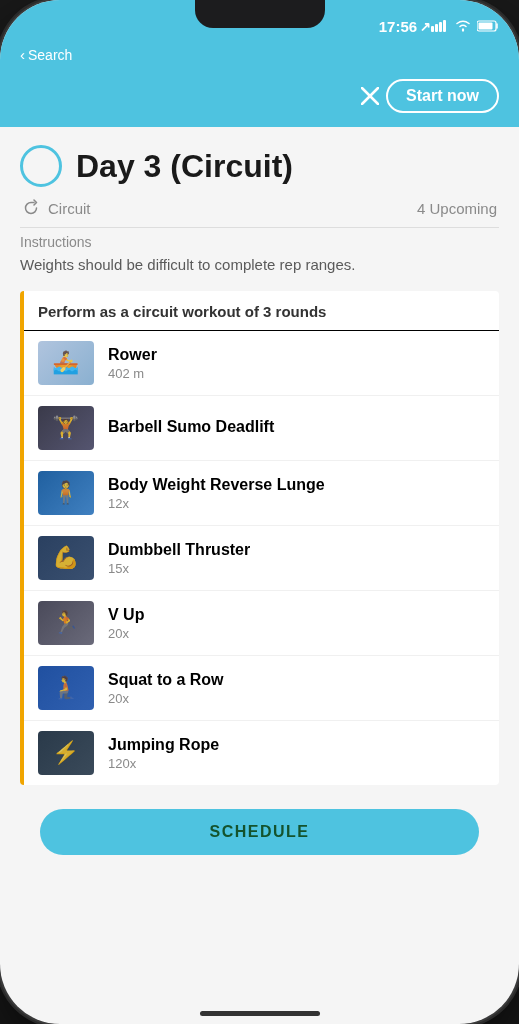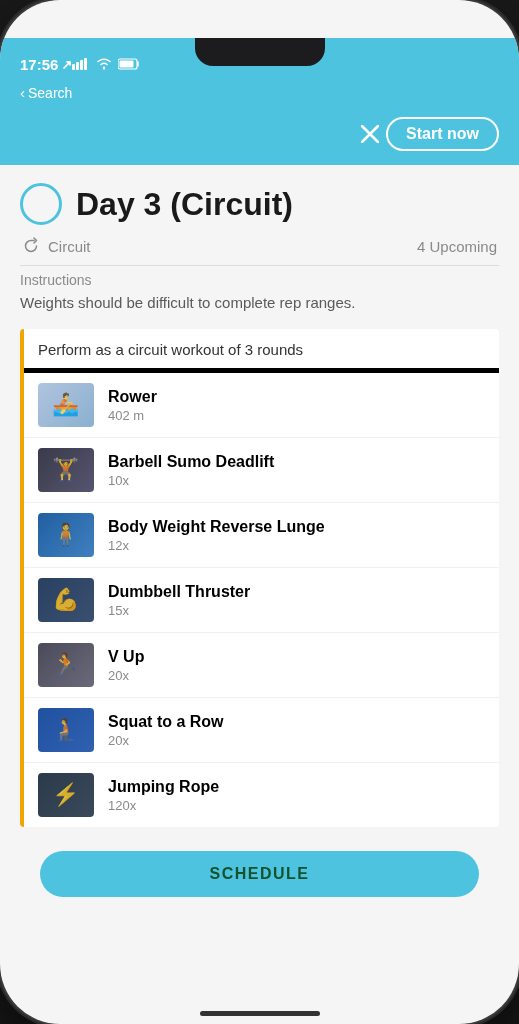--- a/index.html
+++ b/index.html
@@ -26,24 +26,23 @@
       border-radius: 55px;
       overflow: hidden;
       background: #f5f5f5;
     }
     
     .status-bar {
       background: #4ec3e0;
       height: 44px;
       display: flex;
       align-items: center;
-      justify-content: flex-start;
+      justify-content: flex-end;
       padding: 8px 20px 0;
       position: relative;
-      margin-top: 38px;
     }
     .notch {
       position: absolute;
       top: 0;
       left: 50%;
       transform: translateX(-50%);
       width: 130px;
       height: 28px;
       background: #1c1c1e;
       border-radius: 0 0 18px 18px;
@@ -172,23 +171,23 @@
     
     .exercise-list-container {
       border-left: 4px solid #f0a500;
       background: white;
       border-radius: 4px;
       margin-bottom: 14px;
     }
     .circuit-label {
       padding: 12px 14px 10px;
       font-size: 15px;
-      font-weight: 400;
+      font-weight: 700;
       color: #333;
-      border-bottom: 5px solid #000000;
+      border-bottom: 1px solid #000000;
     }
     .exercise-item {
       display: flex;
       align-items: center;
       padding: 10px 14px;
       border-bottom: 1px solid #f0f0f0;
       cursor: pointer;
     }
     .exercise-item:last-child {
       border-bottom: none;
@@ -344,21 +343,20 @@
         <div class="exercise-name">Rower</div>
         <div class="exercise-detail">402 m</div>
       </div>
     </div>
             <div class="exercise-item">
       <div class="exercise-thumb thumb-deadlift">
         <div class="thumb-figure">🏋️</div>
       </div>
       <div class="exercise-info">
         <div class="exercise-name">Barbell Sumo Deadlift</div>
-        <div class="exercise-detail">10x</div>
       </div>
     </div>
             <div class="exercise-item">
       <div class="exercise-thumb thumb-lunge">
         <div class="thumb-figure">🧍</div>
       </div>
       <div class="exercise-info">
         <div class="exercise-name">Body Weight Reverse Lunge</div>
         <div class="exercise-detail">12x</div>
       </div>

